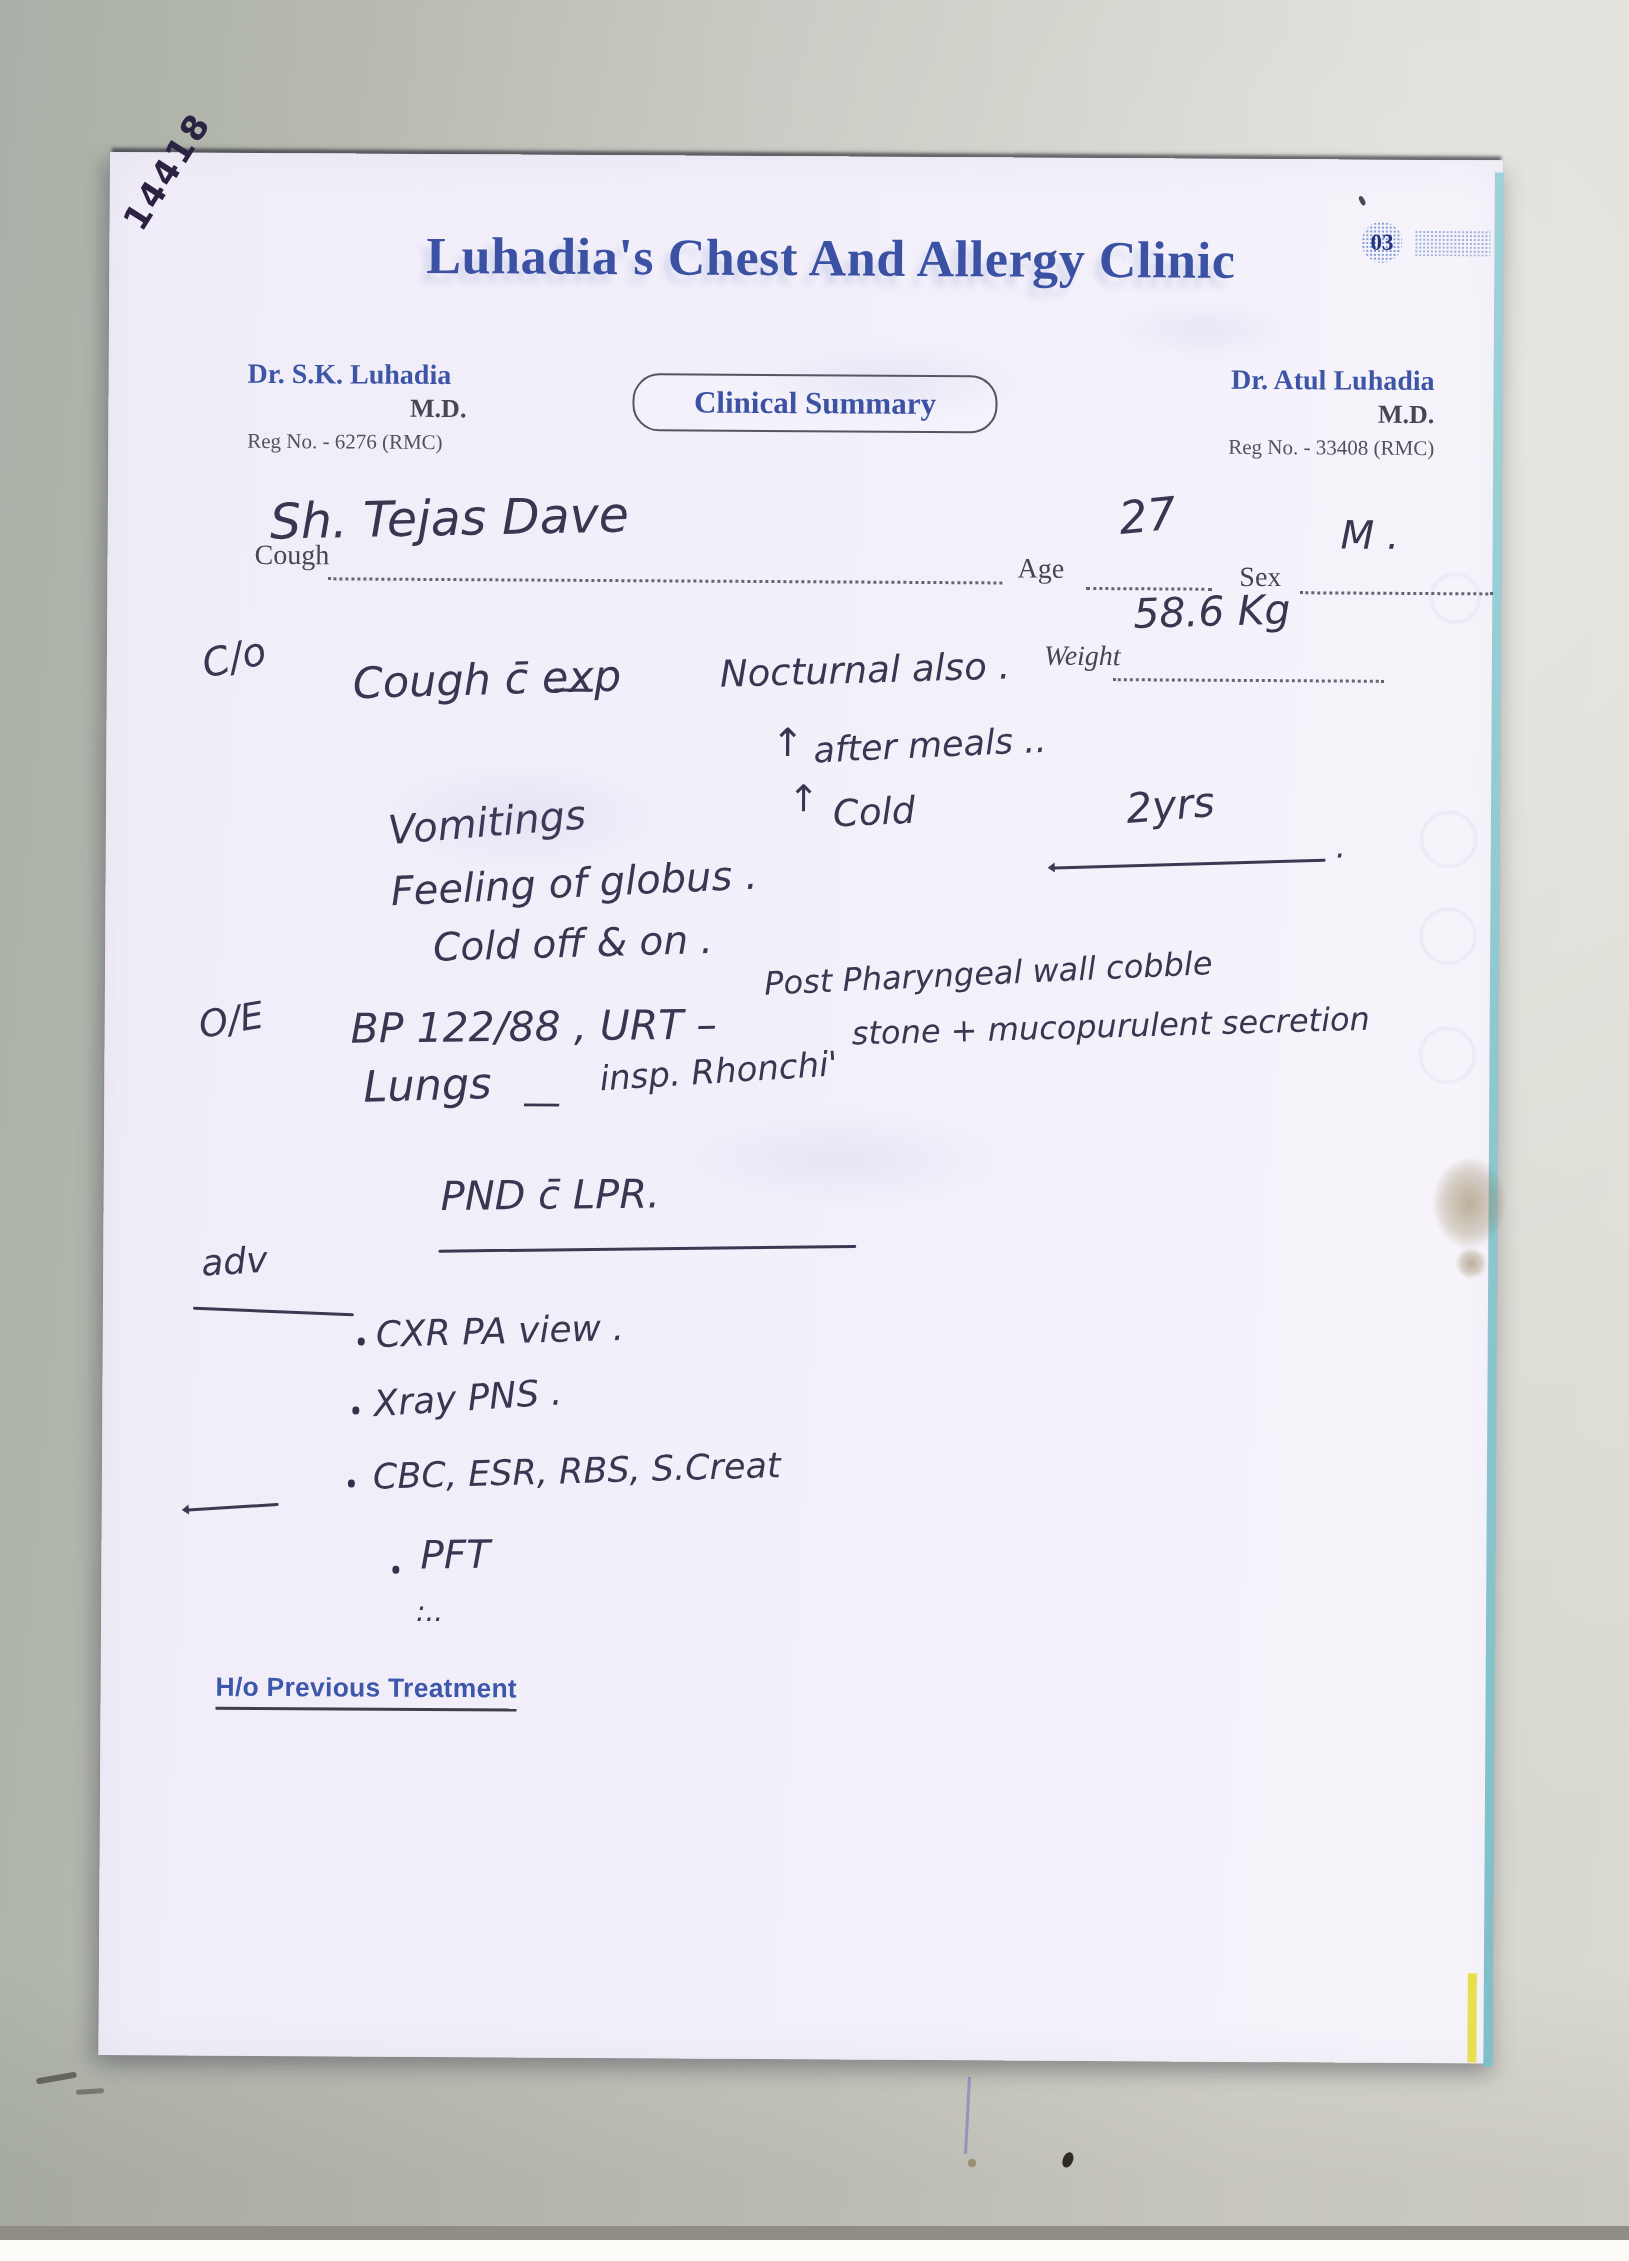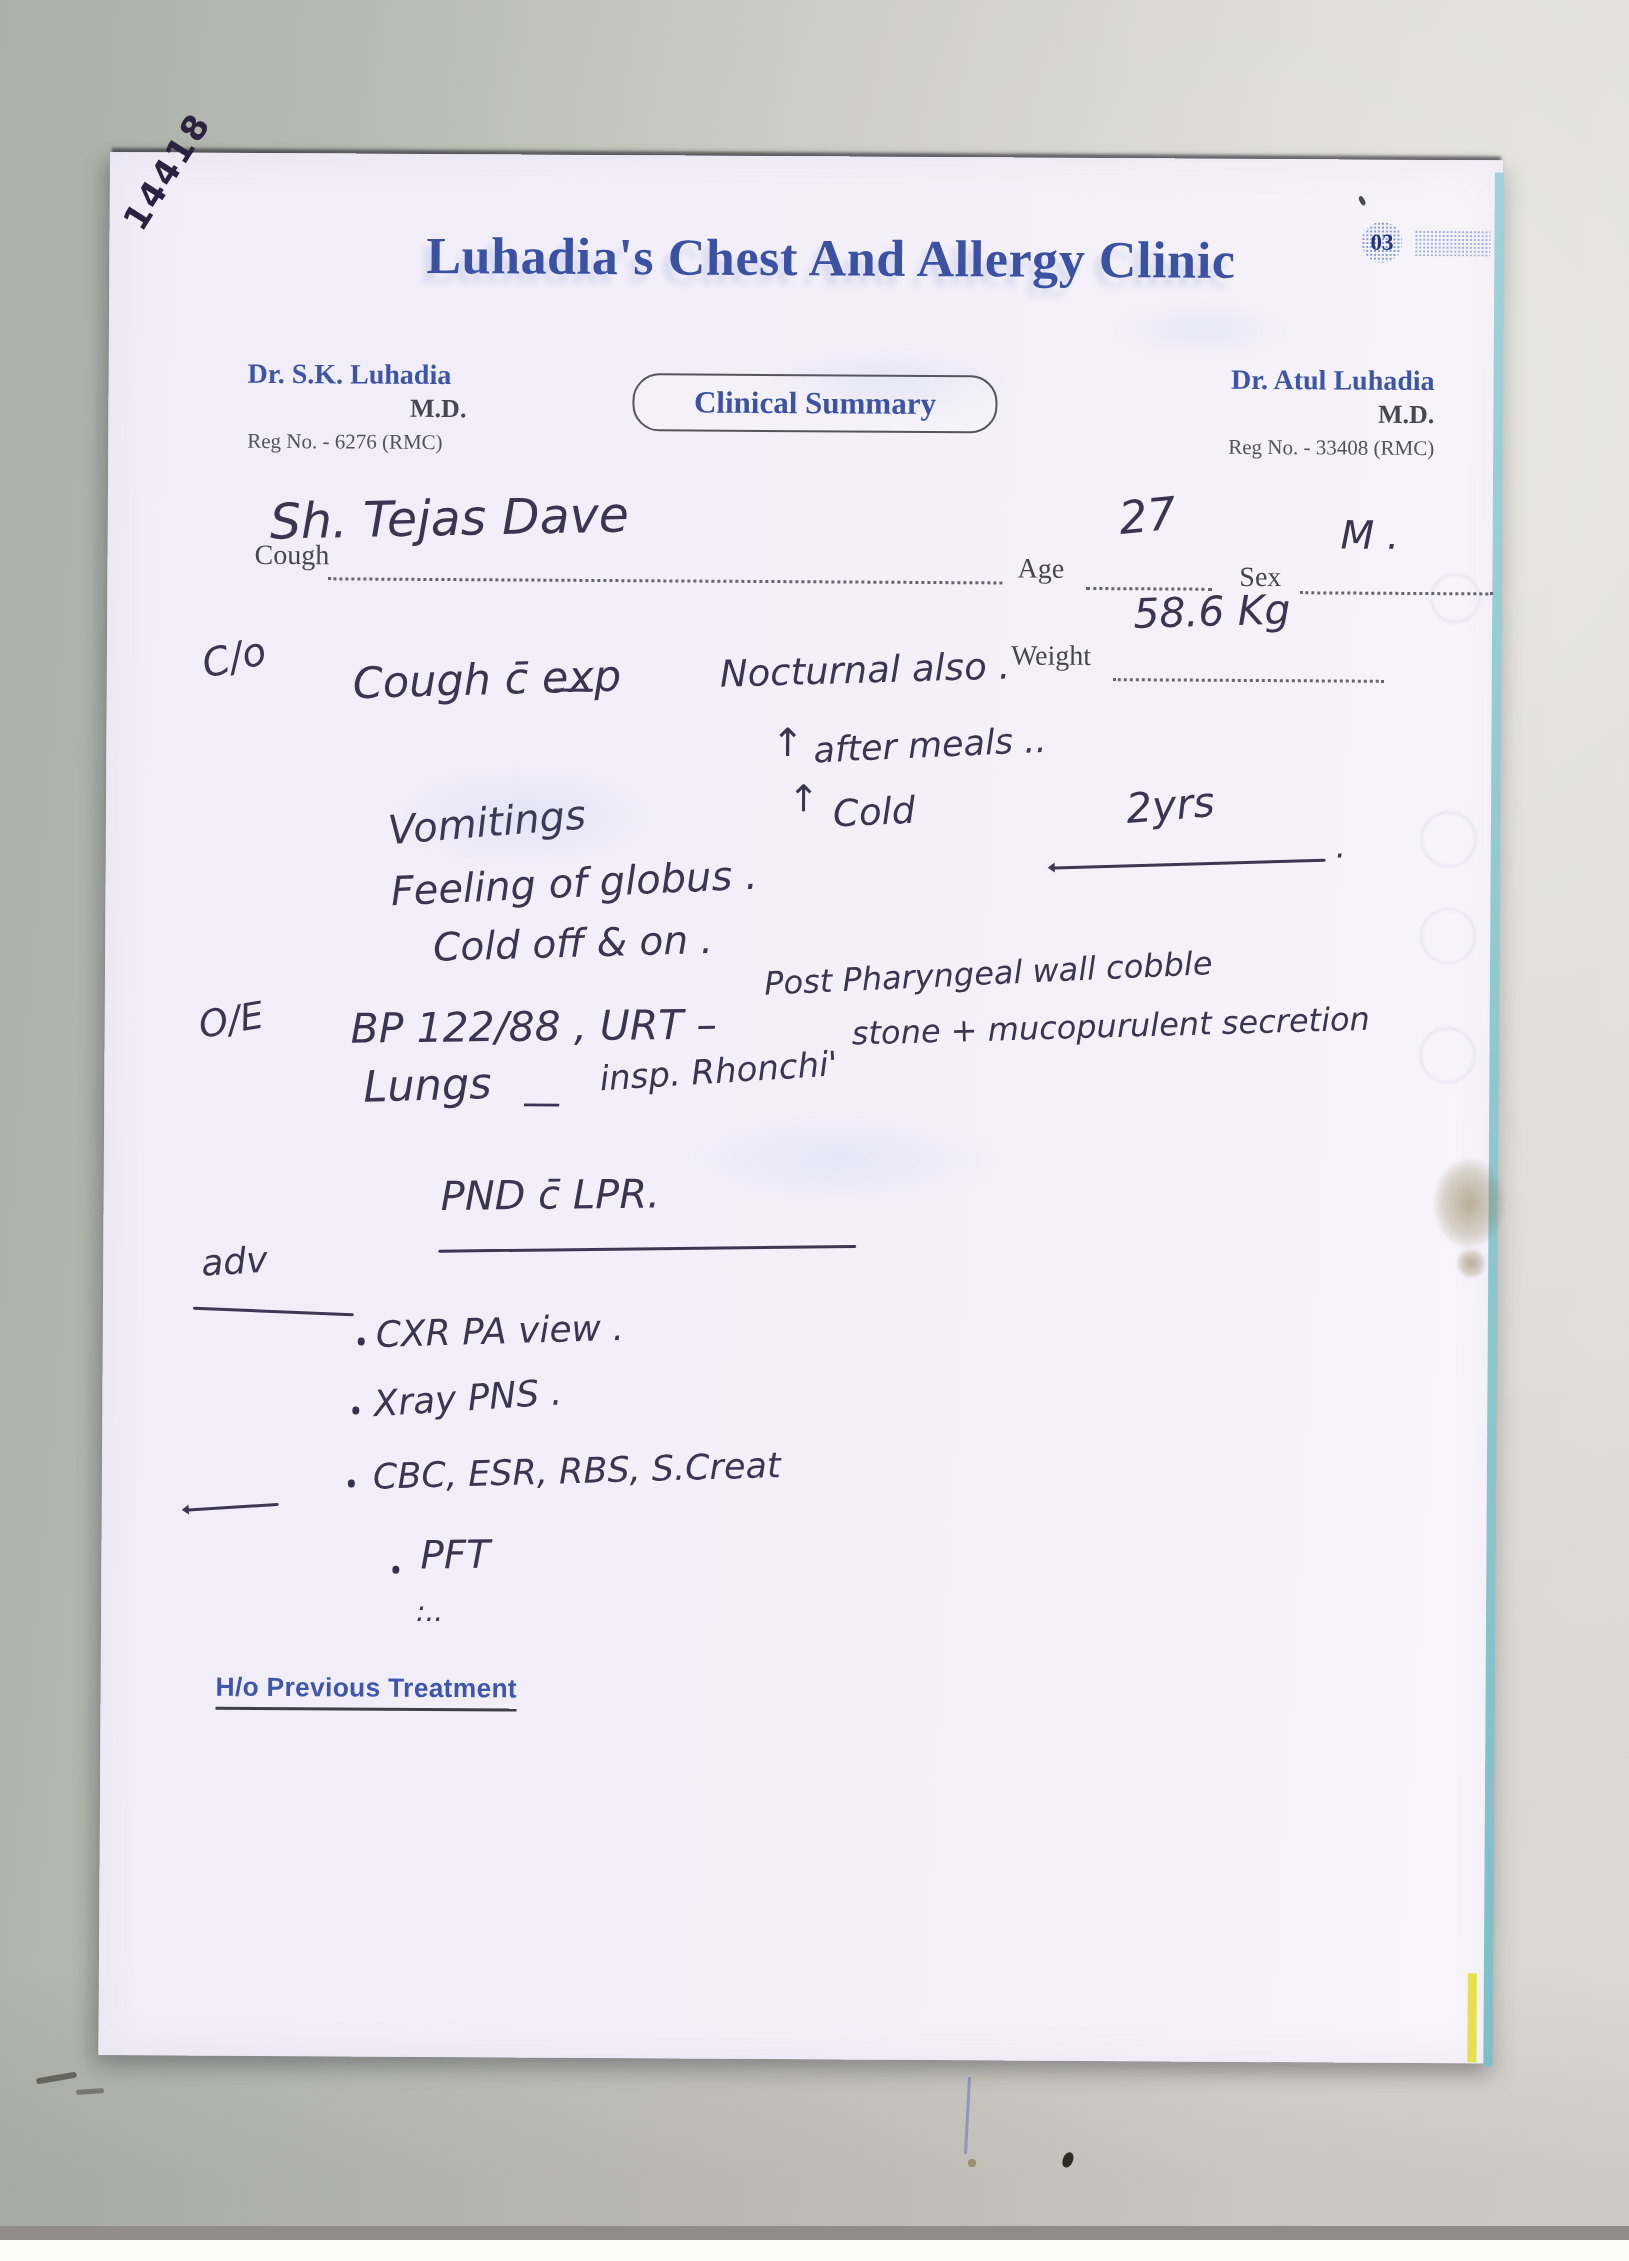--- a/index.html
+++ b/index.html
@@ -144,21 +144,21 @@
     <div class="abs hw" style="left:162px;top:340px;font-size:49px;transform:rotate(-1.5deg);">Sh. Tejas Dave</div>
 
     <div class="abs plabel" style="left:910px;top:395px;">Age</div>
     <div class="abs dotline" style="left:979px;top:429px;width:126px;"></div>
     <div class="abs hw" style="left:1011px;top:335px;font-size:45px;transform:rotate(-6deg);">27</div>
 
     <div class="abs plabel" style="left:1132px;top:402px;font-family:Liberation Serif, serif;">Sex</div>
     <div class="abs dotline" style="left:1193px;top:432px;width:193px;"></div>
     <div class="abs hw" style="left:1233px;top:356px;font-size:39px;">M .</div>
 
-    <div class="abs plabel" style="left:904px;top:482px;">Weight</div>
+    <div class="abs plabel" style="left:937px;top:482px;font-style:italic;">Weight</div>
     <div class="abs dotline" style="left:1006px;top:520px;width:271px;"></div>
     <div class="abs hw" style="left:1026px;top:433px;font-size:41px;transform:rotate(-2deg);">58.6 Kg</div>
 
     <div class="abs hw" style="left:95px;top:485px;font-size:39px;transform:rotate(-14deg);">C/o</div>
 
     <div class="abs hw" style="left:246px;top:504px;font-size:43px;transform:rotate(-2deg);">Cough c̄ exp</div>
     <div class="abs hw" style="left:445px;top:511px;font-size:43px;">—</div>
     <div class="abs hw" style="left:613px;top:495px;font-size:37px;transform:rotate(-2deg);">Nocturnal also .</div>
 
     <div class="abs hw" style="left:665px;top:567px;font-size:39px;">↑</div>

